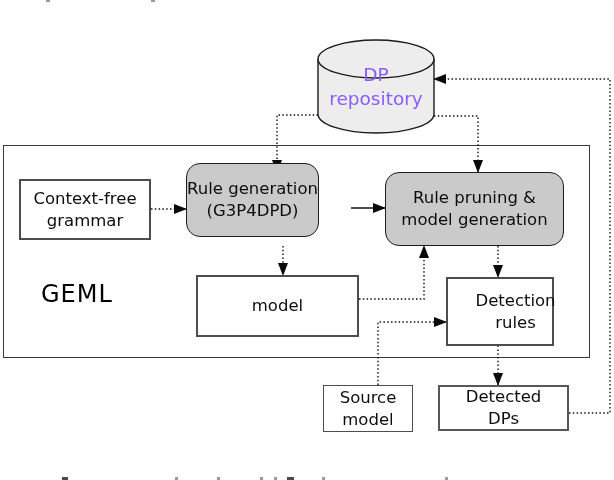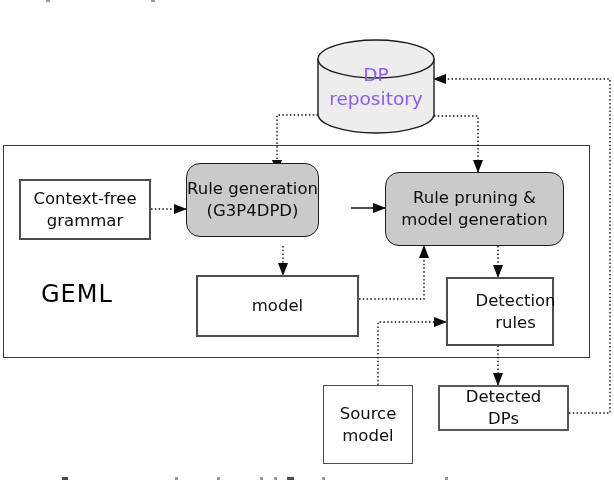--- a/index.html
+++ b/index.html
@@ -23,21 +23,21 @@
   }
   .plain{border:2px solid #4d4d4d;}
   .process{
     background:#cacaca;border:1.6px solid #1d1d1d;border-radius:14px;
   }
   .cfg{left:19px;top:179px;width:132px;height:61px;}
   .rulegen{left:186px;top:163px;width:133px;height:74px;}
   .rulepru{left:385px;top:172px;width:179px;height:74px;}
   .car{left:196px;top:275px;width:163px;height:62px;}
   .detmodel{left:446px;top:277px;width:108px;height:69px;padding-left:31px;}
-  .sourcecode{left:323px;top:385px;width:90px;height:79px;border-width:1.8px;}
+  .sourcecode{left:323px;top:385px;width:90px;height:47px;border-width:1.8px;}
   .detdps{left:438px;top:385px;width:131px;height:46px;border-color:#585858;border-width:2.2px;}
   .cyl-label{
     position:absolute;left:318px;top:63px;width:116px;text-align:center;
     font-size:18.5px;line-height:1.32;z-index:3;color:#8b5cf6;
   }
   .frag{position:absolute;z-index:4;}
 </style>
 </head>
 <body>
 

